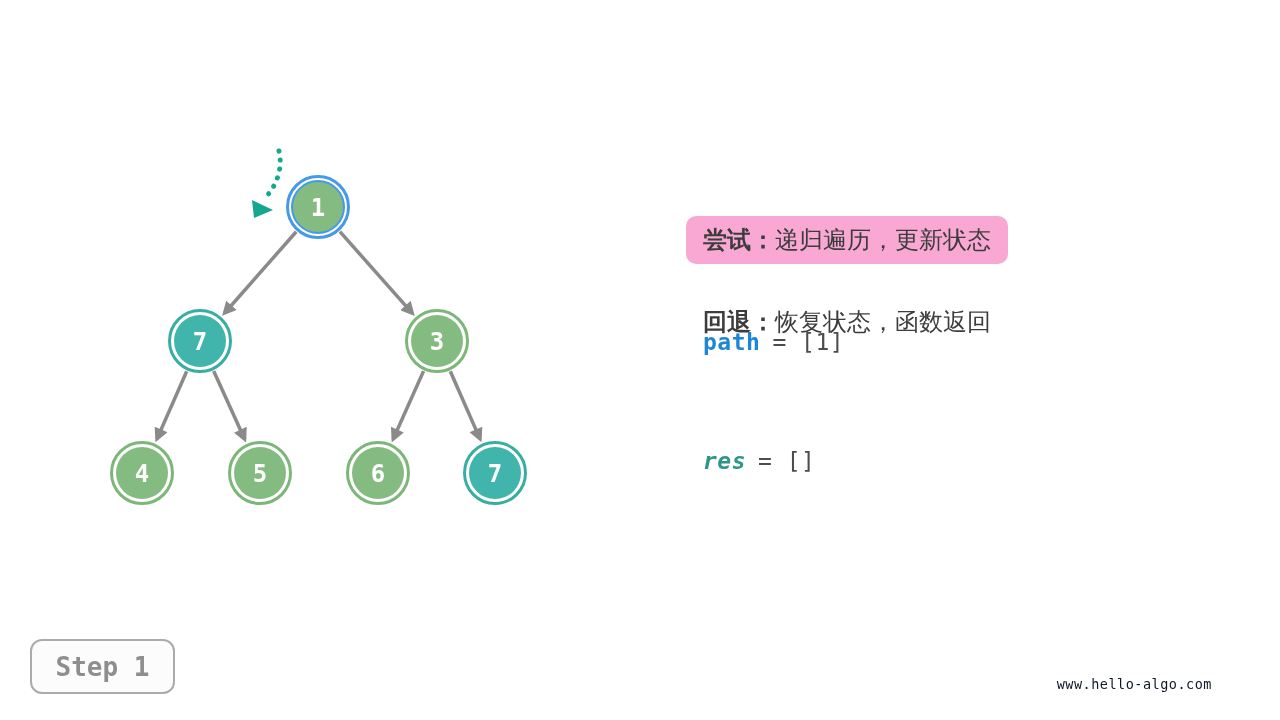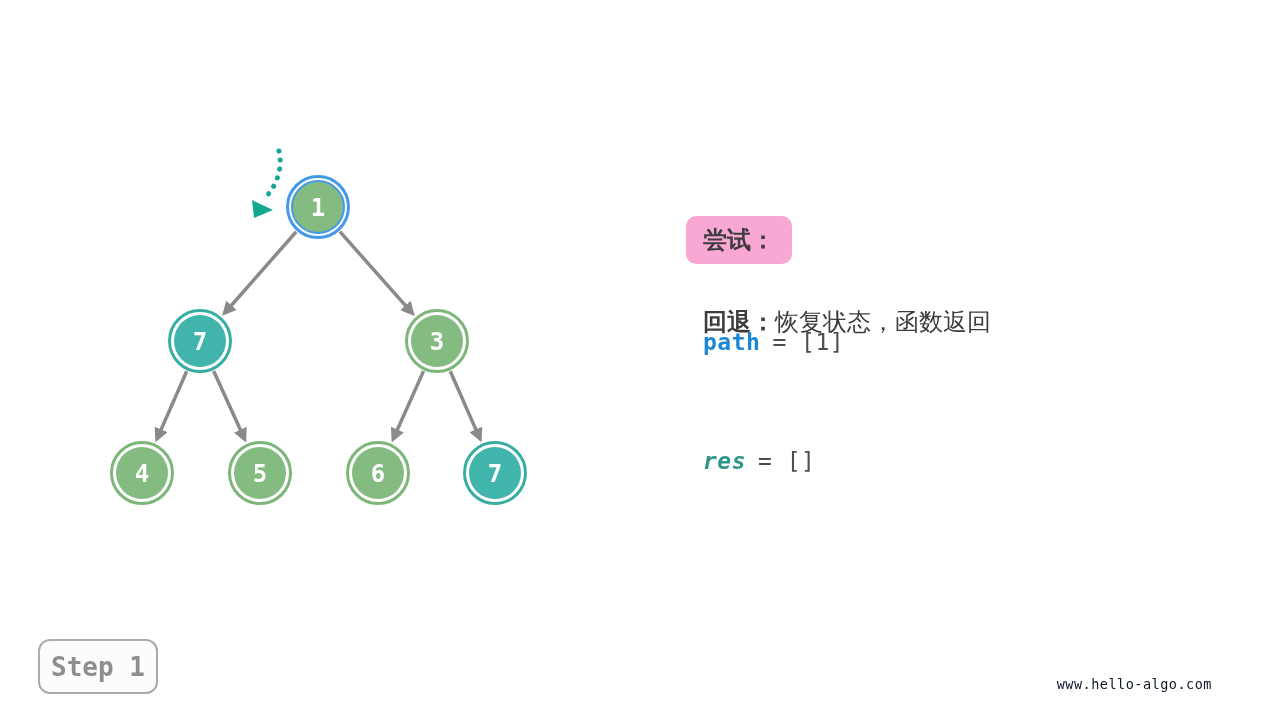--- a/index.html
+++ b/index.html
@@ -23,21 +23,21 @@
     position:absolute;left:703px;font-family:"DejaVu Sans Mono","Liberation Mono",monospace;
     font-size:23px;color:#4d4d4d;white-space:nowrap;letter-spacing:0.5px;
   }
   .path-line{top:329px;}
   .res-line{top:448px;}
   .code-line .var{font-weight:bold;}
   .path-line .var{color:#1e87d5;}
   .res-line .var{color:#2e9588;font-style:italic;}
   .code-line .val{margin-left:12px;}
   .step-box{
-    position:absolute;left:38px;top:639px;width:120px;height:55px;
+    position:absolute;left:30px;top:639px;width:145px;height:55px;
     border:2px solid #ababab;border-radius:12px;background:#fcfcfc;
     display:flex;align-items:center;justify-content:center;
     font-family:"DejaVu Sans Mono","Liberation Mono",monospace;
     font-weight:bold;font-size:26px;color:#8e8e8e;box-sizing:border-box;
   }
   .watermark{
     position:absolute;right:68px;top:676px;
     font-family:"DejaVu Sans Mono","Liberation Mono",monospace;
     font-size:13.5px;color:#0f172a;letter-spacing:0.5px;
   }
@@ -91,20 +91,21 @@
     </g>
     <g>
       <circle cx="495" cy="473" r="30.5" fill="none" stroke="#38aea3" stroke-width="3"></circle>
       <circle cx="495" cy="473" r="26" fill="#41b4ac"></circle>
       <text x="495" y="474" text-anchor="middle" dominant-baseline="central" fill="#ffffff" font-size="24" font-weight="bold" font-family="&quot;DejaVu Sans Mono&quot;, monospace">7</text>
     </g>
   </svg>
 
 <div class="try-box">
   <span class="lbl">尝试：</span>
+    <span>递归遍历，更新状态</span>
 </div>
 
 <div class="cjk-line back-line">
   <span class="lbl">回退：</span><span>恢复状态，函数返回</span>
 </div>
 
 <div class="code-line path-line">
   <span class="var">path</span><span class="val">= [1]</span>
 </div>
 

